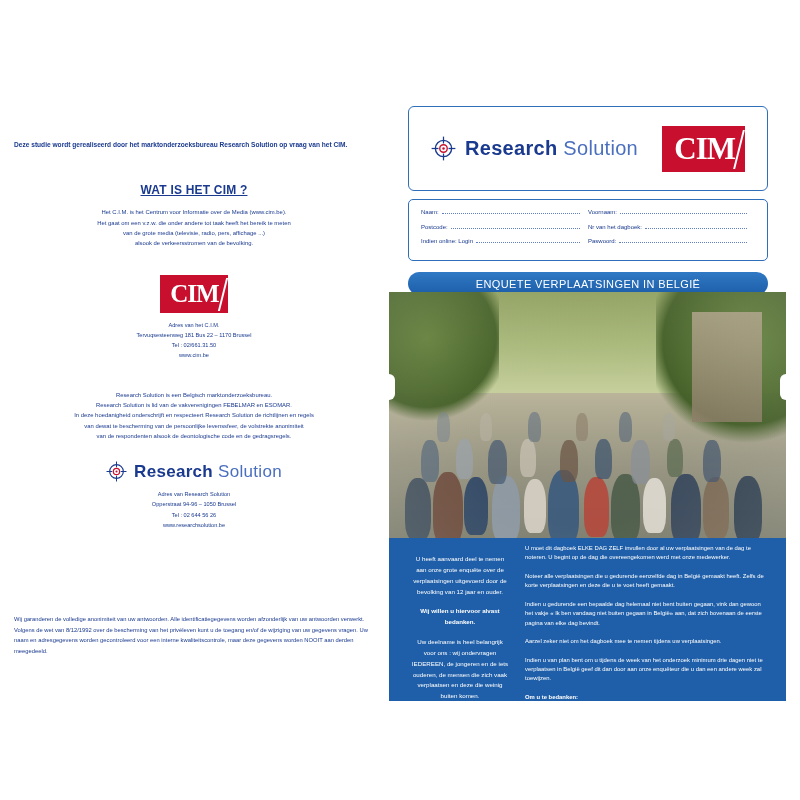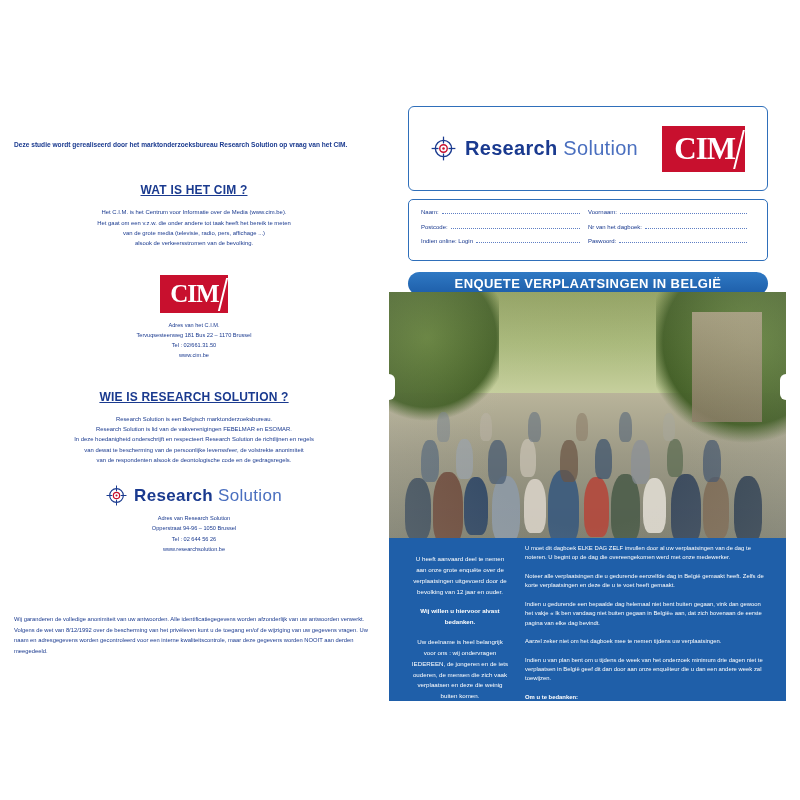--- a/index.html
+++ b/index.html
@@ -202,22 +202,22 @@
 
   .banner {
     position: absolute;
     left: 19px;
     top: 166px;
     width: 360px;
     height: 23px;
     background: linear-gradient(to bottom, #2f79c4 0%, #1d5da8 100%);
     border-radius: 12px;
     color: #ffffff;
-    font-size: 13px;
-    font-weight: bold;
+    font-size: 11px;
+    font-weight: normal;
     letter-spacing: .4px;
     display: flex;
     align-items: center;
     justify-content: center;
   }
 
   
   .photo {
     position: absolute;
     left: 0;
@@ -327,21 +327,20 @@
     </div>
     <div class="addr">
       <div>Adres van het C.I.M.</div>
       <div>Tervuqsesteenweg 181 Bus 22 – 1170 Brussel</div>
       <div>Tel : 02/661.31.50</div>
       <div>www.cim.be</div>
     </div>
 
     <div class="block-gap-3"></div>
 
-    <div class="sec-title">WIE IS RESEARCH SOLUTION ?</div>
     <div class="sec-body" style="white-space:pre-line">Research Solution is een Belgisch marktonderzoeksbureau.
 Research Solution is lid van de vakverenigingen  FEBELMAR en ESOMAR.
 In deze hoedanigheid onderschrijft en respecteert Research Solution de richtlijnen en regels
 van dewat te bescherming van de persoonlijke levenssfeer, de volstrekte anonimiteit
 van de respondenten alsook de deontologische code en de gedragsregels.</div>
 
     <div class="block-gap-2"></div>
 
     <div class="rs-logo">
       <span class="rs-mark">

